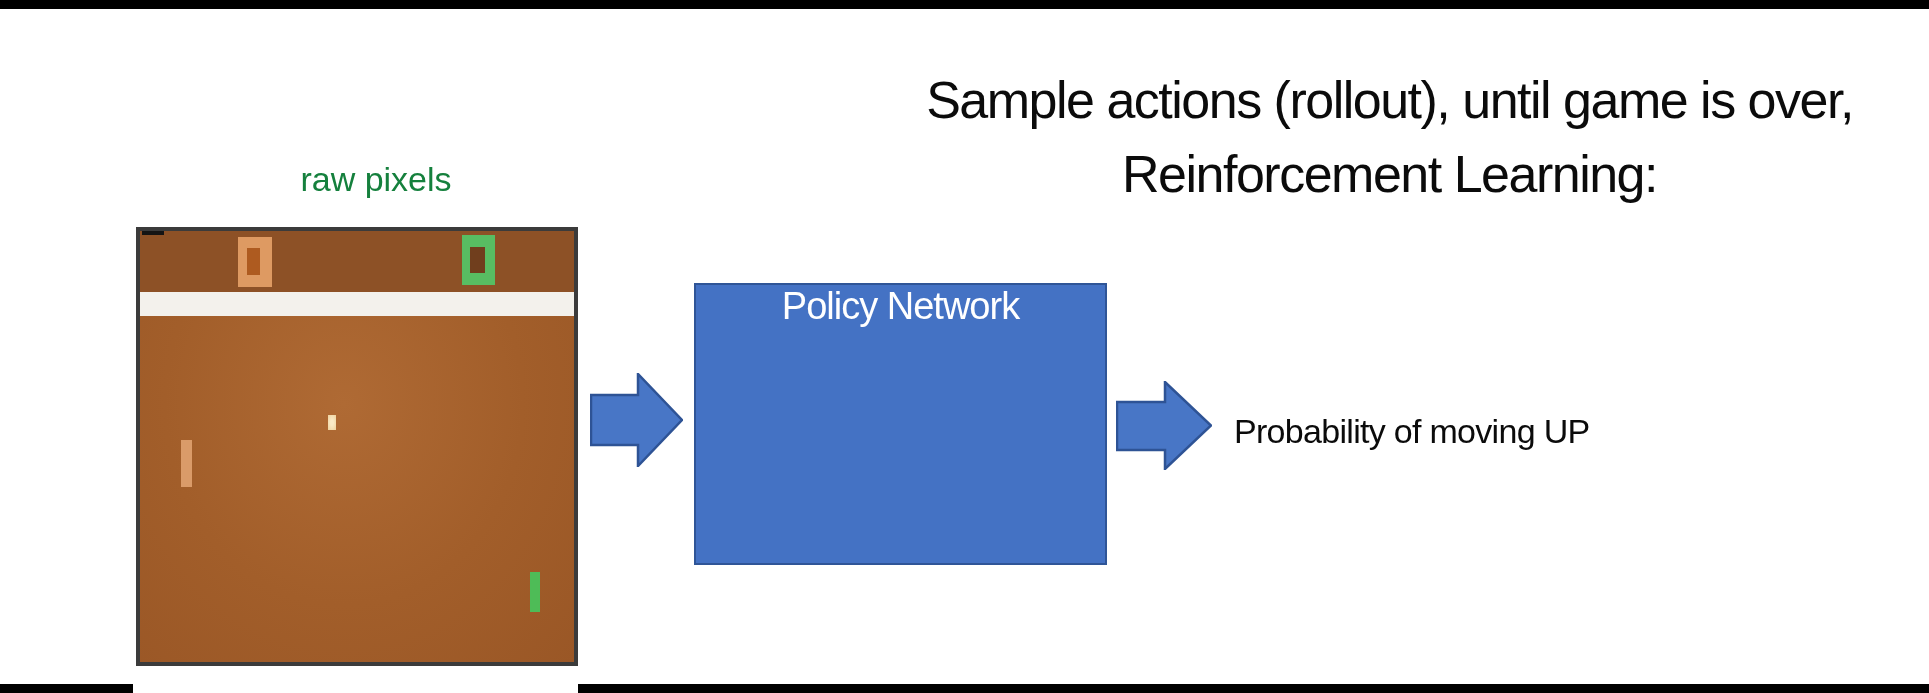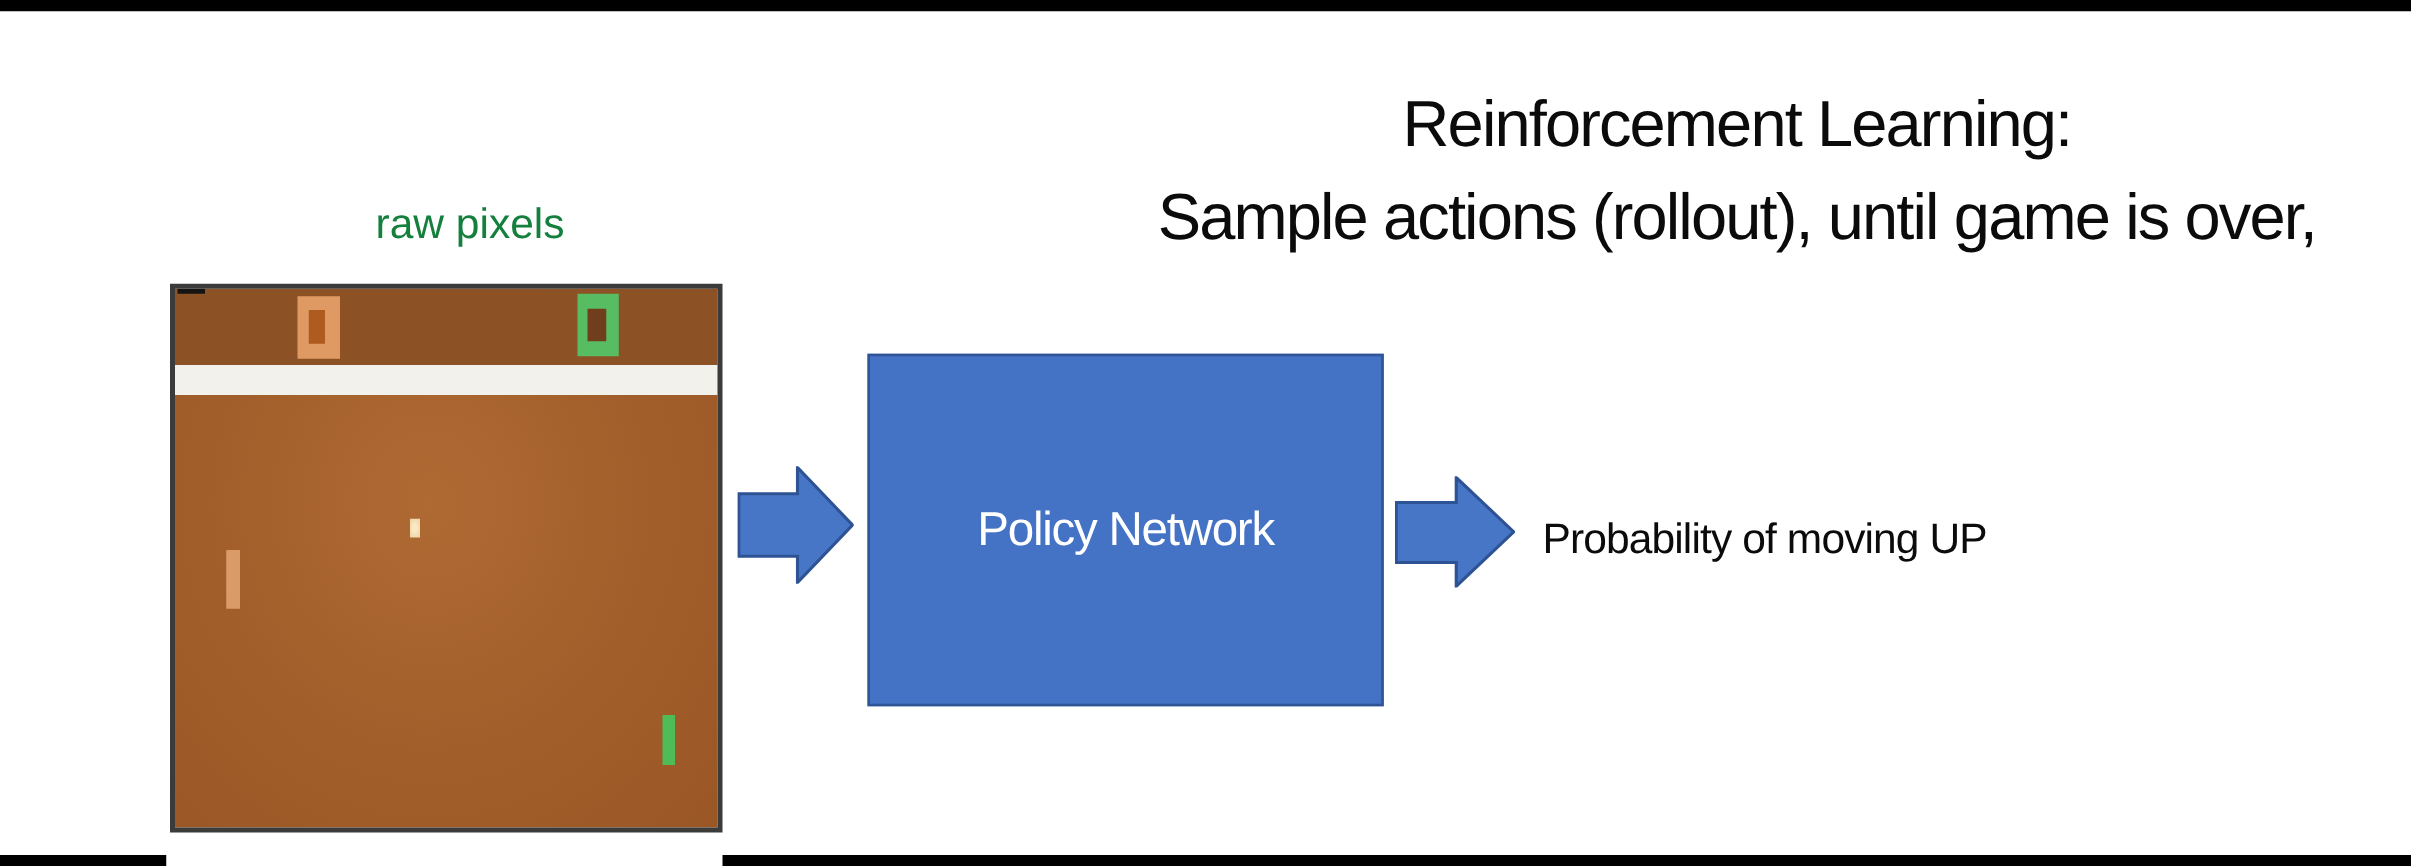--- a/index.html
+++ b/index.html
@@ -104,21 +104,20 @@
   
   #policy-network-box {
     position: absolute;
     left: 694px;
     top: 283px;
     width: 409px;
     height: 278px;
     background: #4472c4;
     border: 2px solid #2f5597;
     display: flex;
-    align-items: center;
     justify-content: center;
   }
   #policy-network-label {
     color: #ffffff;
     font-size: 38px;
     letter-spacing: -1px;
     white-space: nowrap;
   }
 
   
@@ -136,22 +135,22 @@
 </head>
 <body>
 
 <div id="canvas">
 
   <div id="top-bar" class="bar"></div>
   <div id="bottom-bar-left" class="bar"></div>
   <div id="bottom-bar-right" class="bar"></div>
 
   <div id="title">
+    <div class="tline">Sample actions (rollout), until game is over,</div>
     <div class="tline">Reinforcement Learning:</div>
-    <div class="tline">Sample actions (rollout), until game is over,</div>
   </div>
 
   <div id="raw-pixels-caption">raw pixels</div>
 
   <div id="pong-frame" aria-label="Atari Pong game frame">
     <div id="pong-top-band"></div>
     <div id="pong-center-line"></div>
     <div id="pong-corner-dash"></div>
 
     <div id="score-left" class="score" aria-label="0">

